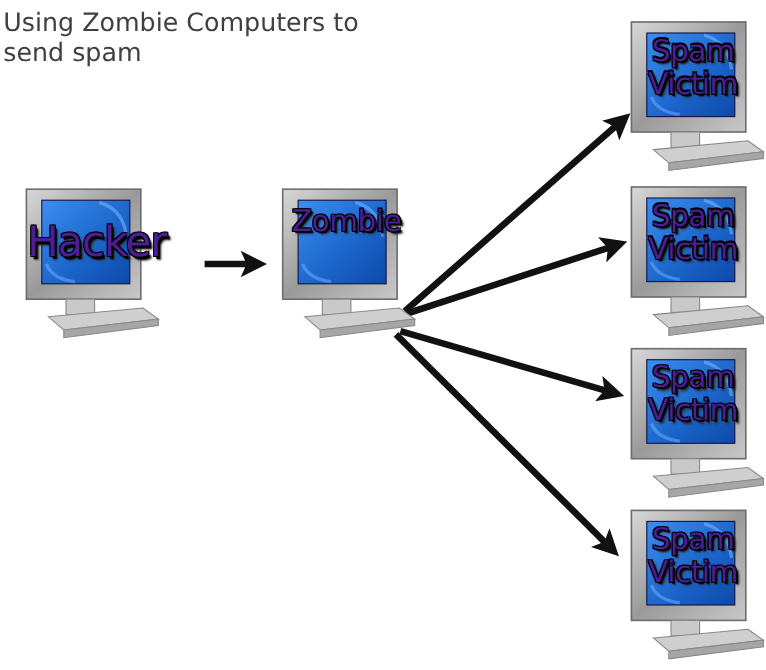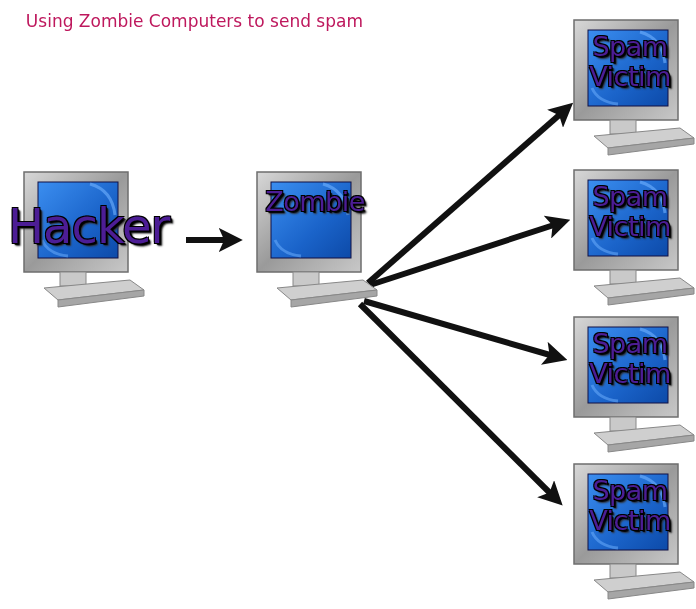--- a/index.html
+++ b/index.html
@@ -1,24 +1,24 @@
 <!DOCTYPE html>
 <html><head>
 <meta charset="utf-8">
 <style>
   html, body { margin: 0; padding: 0; background: #ffffff; }
   body { width: 696px; height: 609px; position: relative; overflow: hidden; font-family: "DejaVu Sans", sans-serif; }
-  .title { position: absolute; left: 3px; top: 8px; width: 360px; font-size: 17px; line-height: 27px; color: #be185d; text-align: right; }
+  .title { position: absolute; left: 3px; top: 8px; width: 360px; font-size: 23px; line-height: 27px; color: #404040; }
   svg.arrows { position: absolute; left: 0; top: 0; }
   .computer { position: absolute; }
   .computer svg { position: absolute; left: 0; top: 0; }
   .label { position: absolute; text-align: center; color: #4c1d95; font-family: "DejaVu Sans", sans-serif; white-space: nowrap;
     text-shadow: 1px 1px 0 #000, -1px -1px 0 #000, 1px -1px 0 #000, -1px 1px 0 #000, 2px 2px 1px #000, 3px 3px 2px #333; }
   .label span { display: block; }
-  .hacker-label { font-size: 48px; letter-spacing: -1px; }
+  .hacker-label { font-size: 38px; letter-spacing: -1px; }
   .zombie-label { font-size: 27px; line-height: 28px; letter-spacing: -0.5px; }
   .victim-label { font-size: 27px; line-height: 30px; letter-spacing: -0.5px; }
 </style>
 </head>
 <body>
 
 <div class="title">Using Zombie Computers to send spam</div>
 
 <svg class="arrows" width="696" height="609">
   <defs>

